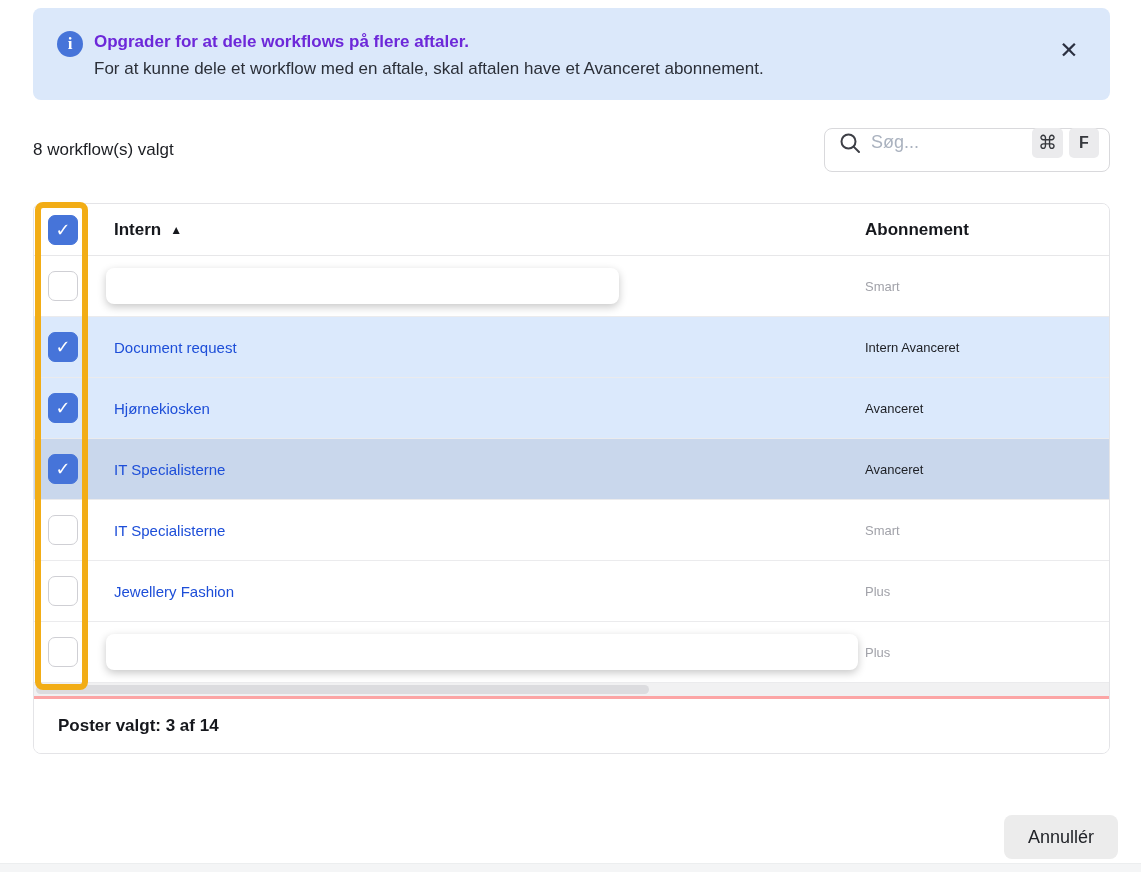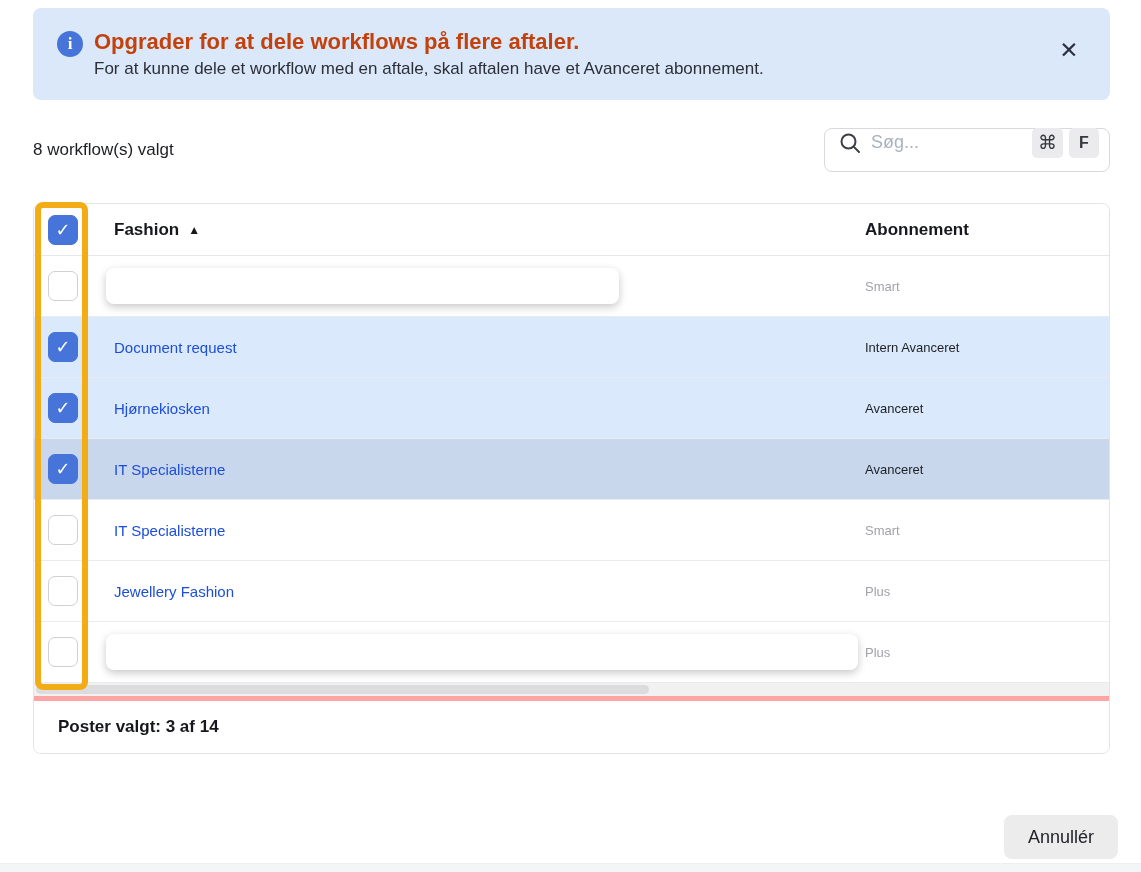--- a/index.html
+++ b/index.html
@@ -8,21 +8,21 @@
   .page { position:relative; width:1141px; height:872px; }
 
   
   .banner { position:absolute; left:33px; top:8px; width:1077px; height:92px;
     background:#dbe8fa; border-radius:8px; display:flex; align-items:flex-start;
     padding:21px 24px 0 24px; }
   .info-icon { flex:0 0 auto; width:26px; height:26px; border-radius:50%;
     background:#4674d9; color:#fff; display:flex; align-items:center; justify-content:center;
     font-family:"Liberation Serif", serif; font-weight:bold; font-size:17px; margin-top:2px; }
   .banner-text { margin-left:11px; }
-  .banner-title { font-size:22px; font-weight:bold; color:#c2410c; line-height:26px; }
+  .banner-title { font-size:17px; font-weight:bold; color:#6d28d9; line-height:26px; }
   .banner-subtitle { font-size:17px; color:#2b2f38; line-height:28px; }
   .banner-close { position:absolute; right:26px; top:27px; width:30px; height:30px;
     background:none; border:none; font-size:23px; color:#2b3040; cursor:pointer; line-height:30px;
     text-align:center; padding:0; }
 
   
   .toolbar { position:absolute; left:33px; top:128px; width:1077px; height:44px;
     display:flex; align-items:center; justify-content:space-between; }
   .selected-count { font-size:17px; color:#1c1e23; }
   .searchbox { width:286px; height:44px; border:1px solid #d9d9dc; border-radius:8px;
@@ -59,21 +59,21 @@
     font-size:18px; color:transparent; cursor:pointer; }
   .checkbox.checked { background:#4674d9; border-color:#4674d9; color:#ffffff; }
 
   .redaction { display:inline-block; height:36px; background:#ffffff; border-radius:8px;
     box-shadow:0 3px 8px rgba(0,0,0,0.22); margin-left:-8px; }
 
   .scroll-strip { height:13px; background:#f1f1f2; position:relative; }
   .scroll-thumb { position:absolute; left:2px; top:2px; height:9px; width:57%;
     background:#dcdcdf; border-radius:5px; }
 
-  .tfooter { height:57px; border-top:5px solid #fca5a5; display:flex; align-items:center;
+  .tfooter { height:57px; border-top:3px solid #fca5a5; display:flex; align-items:center;
     padding-left:24px; background:#fff;text-align:right; }
   .tfooter-text { font-size:17px; font-weight:bold; color:#16181d; }
 
   
   .col-highlight { position:absolute; left:35px; top:202px; width:53px; height:488px;
     border:6px solid #f2ad16; border-radius:8px; pointer-events:none; z-index:5; }
   .save-highlight { border:6px solid #f2ad16; border-radius:7px; display:inline-block; }
 
   
   .actions { position:absolute; right:23px; top:815px; display:flex; align-items:center; gap:14px;flex-direction:column; }
@@ -112,21 +112,21 @@
       <span class="kbd">F</span>
     </div>
   </div>
 
   <div class="table-card">
     <div class="thead">
       <div class="cell-check">
         <span class="checkbox checked">✓</span>
       </div>
       <div class="cell-name">
-        <span class="th-label">Fashion</span>
+        <span class="th-label">Intern</span>
         <span class="sort-icon">▲</span>
       </div>
       <div class="cell-sub">
         <span class="th-label">Abonnement</span>
       </div>
     </div>
 
     <div>
         <div class="row hl-none">
     <div class="cell-check">

